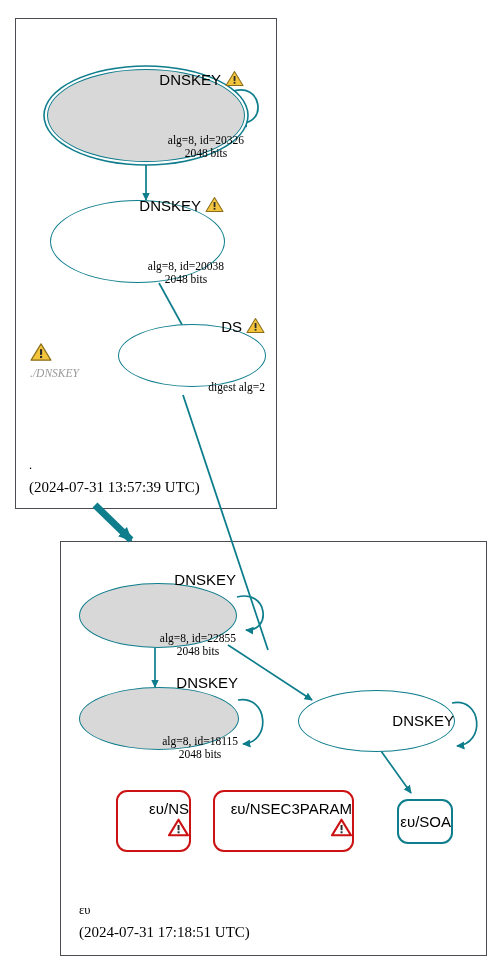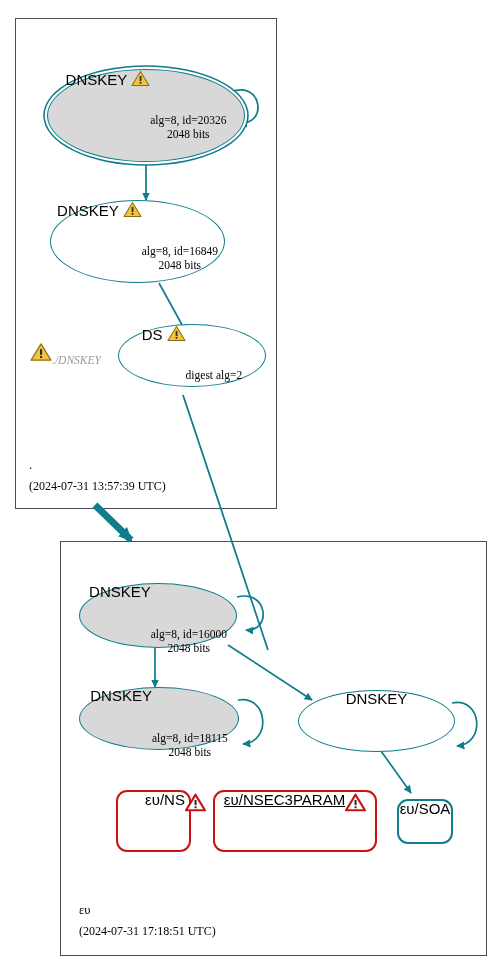--- a/index.html
+++ b/index.html
@@ -1,36 +1,36 @@
 <!DOCTYPE html>
 <html><head>
 <meta charset="utf-8">
 <style>
   html,body{margin:0;padding:0;background:#ffffff;}
   body{width:501px;height:974px;position:relative;overflow:hidden;
        font-family:"Liberation Sans",sans-serif;}
   #canvas{position:absolute;left:0;top:0;width:501px;height:974px;}
   svg.layer{position:absolute;left:0;top:0;width:501px;height:974px;overflow:visible;}
   .zone-box{position:absolute;border:1px solid #4c4c52;background:transparent;box-sizing:border-box;}
-  .node{position:absolute;display:flex;flex-direction:row;align-items:flex-start;
+  .node{position:absolute;display:flex;flex-direction:column;align-items:flex-end;
         justify-content:center;box-sizing:border-box;}
   .ell{border:1.6px solid #0e7d8c;border-radius:50%;}
   .ell.dbl{box-shadow:0 0 0 2.2px #ffffff, 0 0 0 3.8px #0e7d8c;}
   .fill-gray{background:#d8d8d8;}
   .fill-white{background:#ffffff;}
   .rrset{border:2px solid #0e7d8c;border-radius:11px;background:#ffffff;}
   .rrset.err{border-color:#cc1212;}
   .t1{font-size:15px;color:#000;line-height:1.05;white-space:nowrap;
       display:flex;align-items:center;gap:4px;}
   .t2{font-family:"Liberation Serif",serif;font-size:11.5px;color:#000;
       line-height:1.18;white-space:nowrap;text-align:center;margin-top:44px;}
   .zone-label{position:absolute;font-family:"Liberation Serif",serif;color:#000;}
   .zone-name{font-size:12.5px;}
-  .zone-time{font-size:12px;margin-top:6px;}
-  .dangling{position:absolute;display:flex;flex-direction:row;align-items:flex-end;}
+  .zone-time{font-size:15px;margin-top:6px;}
+  .dangling{position:absolute;display:flex;flex-direction:column;align-items:flex-start;}
   .dangling .lbl{font-family:"Liberation Serif",serif;font-style:italic;
                  font-size:11.5px;color:#999999;margin-top:1px;}
   .warn{display:inline-block;}
   .err-ico{display:block;margin-top:1px;}
 </style>
 </head>
 <body>
 
 <div id="canvas">
 
@@ -93,21 +93,21 @@
       <span>DNSKEY</span>
       <span class="warn">
         <svg width="19" height="17" viewBox="0 0 20 18">
           <path d="M10 1.6 L19 16.4 L1 16.4 Z" fill="#f3c53c" stroke="#8a6d1a" stroke-width="1.1" stroke-linejoin="round"></path>
           <rect x="9.1" y="6.4" width="1.9" height="5.2" fill="#2b2b2b"></rect>
           <rect x="9.1" y="12.6" width="1.9" height="1.9" fill="#2b2b2b"></rect>
         </svg>
       </span>
     </div>
     <div class="t2">
-      <div>alg=8, id=16849</div>
+      <div>alg=8, id=20038</div>
       <div>2048 bits</div>
     </div>
   </div>
 
   <div class="node ell fill-white" style="left:118px;top:324px;width:148px;height:63px;">
     <div class="t1">
       <span>DS</span>
       <span class="warn">
         <svg width="19" height="17" viewBox="0 0 20 18">
           <path d="M10 1.6 L19 16.4 L1 16.4 Z" fill="#f3c53c" stroke="#8a6d1a" stroke-width="1.1" stroke-linejoin="round"></path>
@@ -133,21 +133,21 @@
   </div>
 
   <div class="zone-label" style="left:29px;top:458px;">
     <div class="zone-name">.</div>
     <div class="zone-time">(2024-07-31 13:57:39 UTC)</div>
   </div>
 
   <div class="node ell fill-gray" style="left:79px;top:583px;width:158px;height:65px;">
     <div class="t1">DNSKEY</div>
     <div class="t2">
-      <div>alg=8, id=16000</div>
+      <div>alg=8, id=22855</div>
       <div>2048 bits</div>
     </div>
   </div>
 
   <div class="node ell fill-gray" style="left:79px;top:687px;width:160px;height:63px;">
     <div class="t1">DNSKEY</div>
     <div class="t2">
       <div>alg=8, id=18115</div>
       <div>2048 bits</div>
     </div>
@@ -161,21 +161,21 @@
     <div class="t1">ευ/NS</div>
     <span class="err-ico">
       <svg width="21" height="19" viewBox="0 0 20 18">
         <path d="M10 1.6 L19 16.4 L1 16.4 Z" fill="#ffffff" stroke="#cc1212" stroke-width="2.1" stroke-linejoin="round"></path>
         <rect x="9.1" y="6.6" width="1.9" height="5" fill="#2b2b2b"></rect>
         <rect x="9.1" y="12.6" width="1.9" height="1.9" fill="#2b2b2b"></rect>
       </svg>
     </span>
   </div>
 
-  <div class="node rrset err" style="left:213px;top:790px;width:164px;height:62px;text-decoration:underline;">
+  <div class="node rrset err" style="left:213px;top:790px;width:141px;height:62px;">
     <div class="t1">ευ/NSEC3PARAM</div>
     <span class="err-ico">
       <svg width="21" height="19" viewBox="0 0 20 18">
         <path d="M10 1.6 L19 16.4 L1 16.4 Z" fill="#ffffff" stroke="#cc1212" stroke-width="2.1" stroke-linejoin="round"></path>
         <rect x="9.1" y="6.6" width="1.9" height="5" fill="#2b2b2b"></rect>
         <rect x="9.1" y="12.6" width="1.9" height="1.9" fill="#2b2b2b"></rect>
       </svg>
     </span>
   </div>
 

